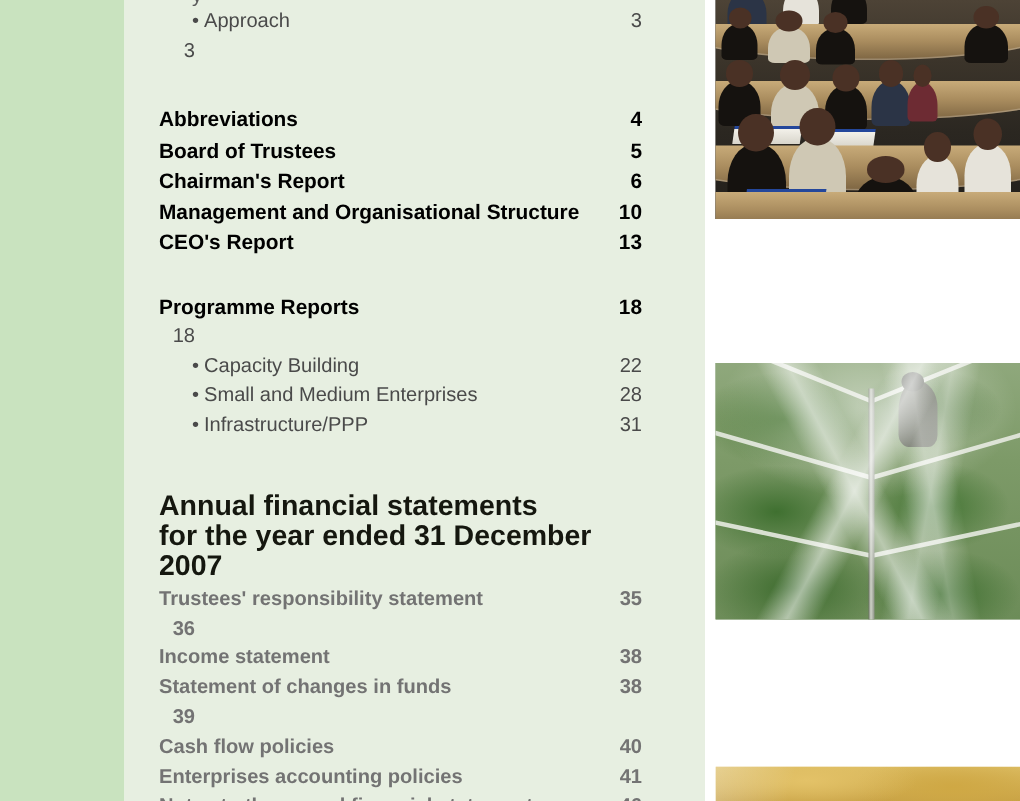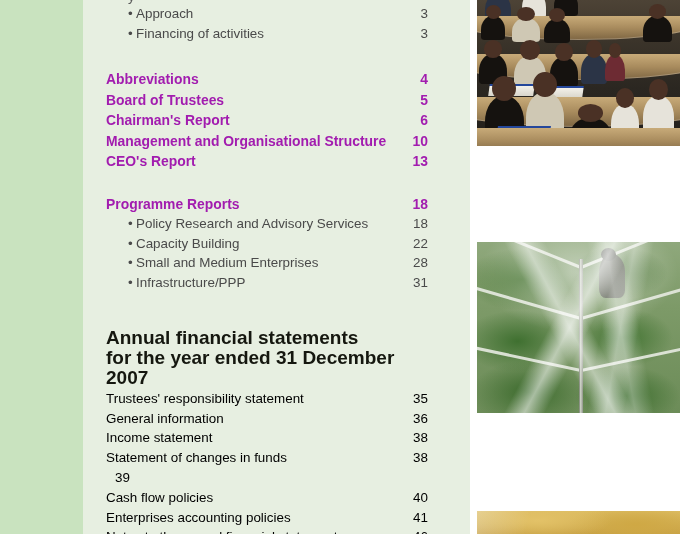--- a/index.html
+++ b/index.html
@@ -91,29 +91,29 @@
     left: 22px;
     top: 0;
   }
   .row.sub .label .txt { padding-left: 8px; display: inline-block; }
   .row.sub .num { color: #4a4a4a; }
 
   
   .row.main {
     font-size: 13.9px;
     font-weight: bold;
-    color: #a21caf;
+    color: #000000;
     line-height: 20.5px;
   }
 
   
   .row.plain {
     font-size: 13.4px;
-    font-weight: normal;
-    color: #000000;
+    font-weight: bold;
+    color: #737373;
     line-height: 19.8px;
   }
 
   .gap-lg  { height: 26px; }
   .gap-md  { height: 22px; }
   .gap-sm  { height: 9px; }
 
   .heading-block {
     font-size: 19px;
     font-weight: bold;
@@ -256,21 +256,20 @@
       <div class="clipped-top">
         <span class="ghost">y</span>
       </div>
 
       <div>
         <div class="row sub">
           <span class="label"><span class="txt">Approach</span></span>
           <span class="num">3</span>
         </div>
         <div class="row sub">
-          <span class="label"><span class="txt">Financing of activities</span></span>
           <span class="num">3</span>
         </div>
       </div>
 
       <div class="gap-lg"></div>
 
       <div>
         <div class="row main">
           <span class="label">Abbreviations</span>
           <span class="num">4</span>
@@ -294,21 +293,20 @@
       </div>
 
       <div class="gap-md"></div>
 
       <div>
         <div class="row main">
           <span class="label">Programme Reports</span>
           <span class="num">18</span>
         </div>
         <div class="row sub">
-          <span class="label"><span class="txt">Policy Research and Advisory Services</span></span>
           <span class="num">18</span>
         </div>
         <div class="row sub">
           <span class="label"><span class="txt">Capacity Building</span></span>
           <span class="num">22</span>
         </div>
         <div class="row sub">
           <span class="label"><span class="txt">Small and Medium Enterprises</span></span>
           <span class="num">28</span>
         </div>
@@ -323,21 +321,20 @@
 
       <div>
         <div class="heading-block">Annual financial statements</div>
         <div class="heading-block">for the year ended 31 December 2007</div>
 
         <div class="row plain">
           <span class="label">Trustees' responsibility statement</span>
           <span class="num">35</span>
         </div>
         <div class="row plain">
-          <span class="label">General information</span>
           <span class="num">36</span>
         </div>
         <div class="row plain">
           <span class="label">Income statement</span>
           <span class="num">38</span>
         </div>
         <div class="row plain">
           <span class="label">Statement of changes in funds</span>
           <span class="num">38</span>
         </div>

